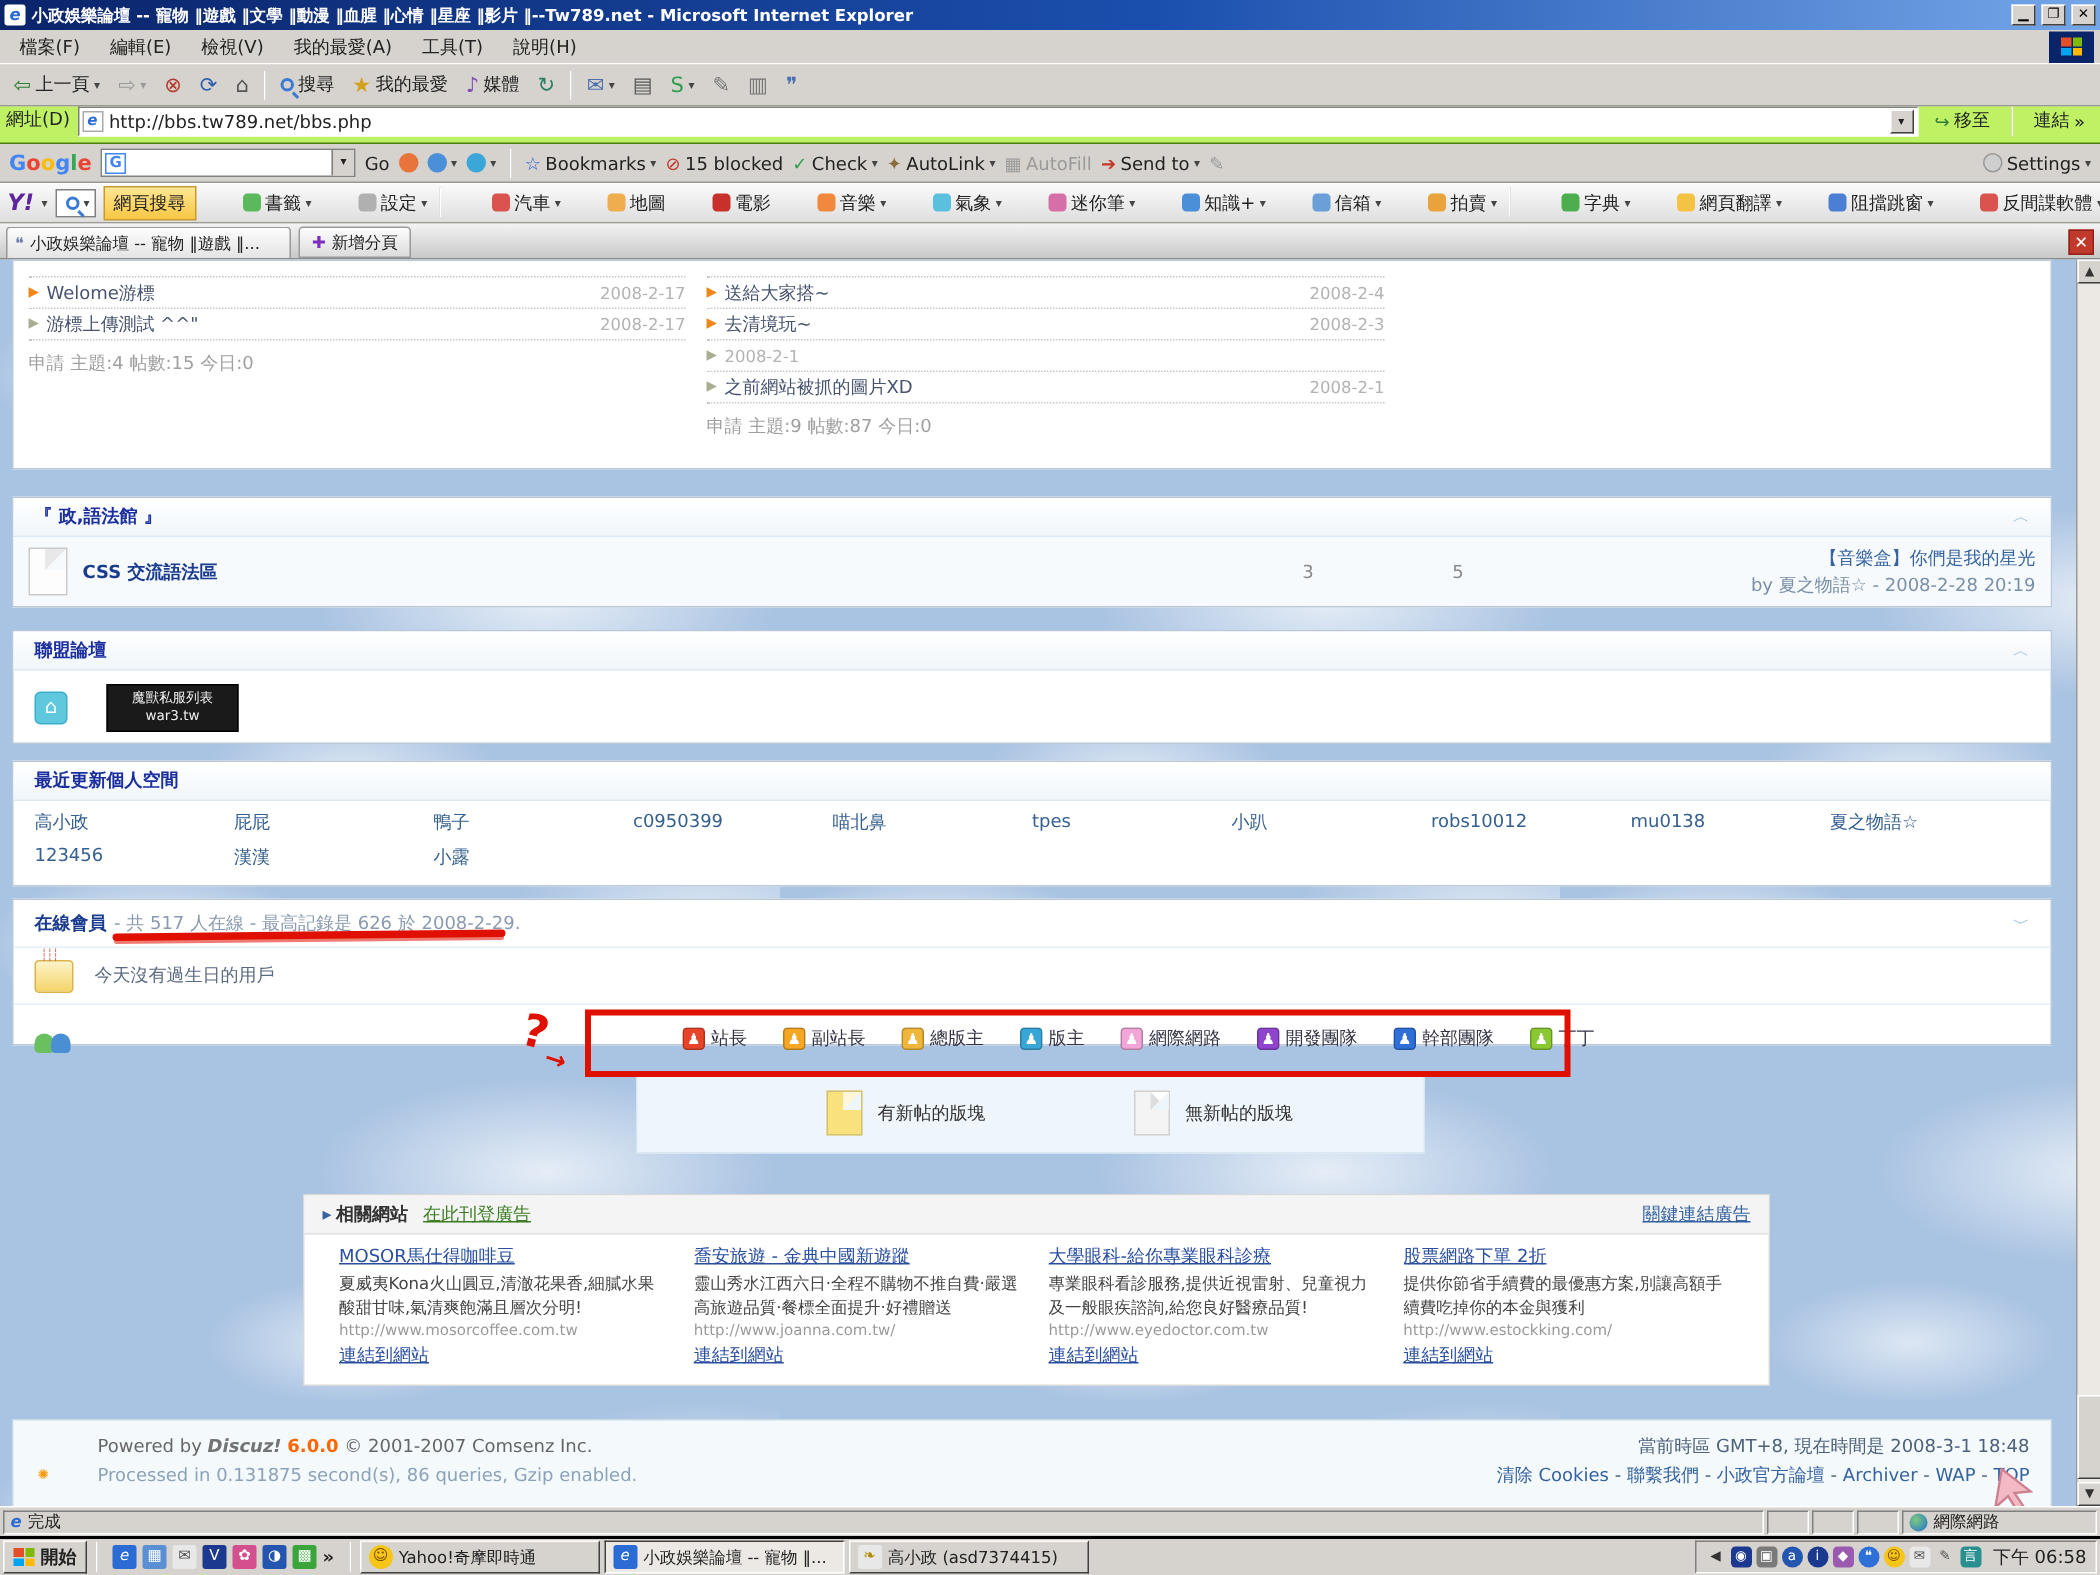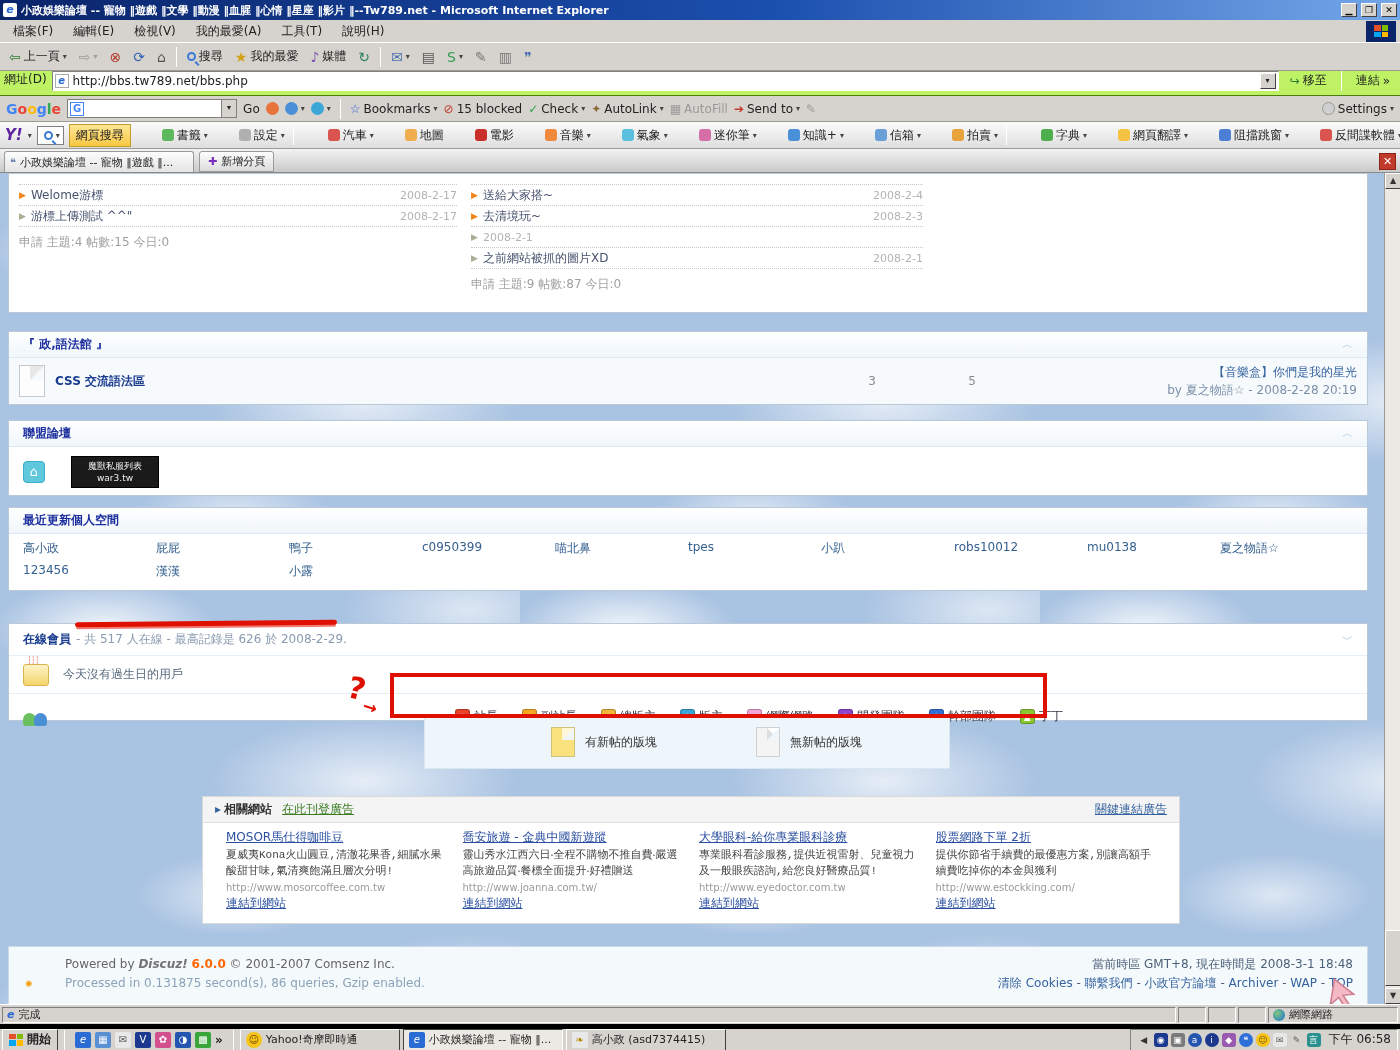--- a/index.html
+++ b/index.html
@@ -114,21 +114,21 @@
   .allyrow { display:flex; align-items:center; height:49px; padding:0 14px; gap:26px; }
   .home { width:22px; height:22px; background:#5fc8dc; border:1px solid #3aaecb; border-radius:4px; color:#fff;
           text-align:center; line-height:20px; font-size:13px; }
   .banner { width:88px; height:32px; background:#1a1a1a; color:#efefef; font-size:9px; text-align:center;
             line-height:1.4; padding-top:3px; border:1px solid #000; }
 
   .secbox3 { top:334px; height:84px; }
   .spacegrid { display:grid; grid-template-columns:repeat(10,1fr); padding:6px 14px 0; row-gap:6px; }
   .sname { color:#35608f; white-space:nowrap; overflow:hidden; }
 
-  .onlinebox { top:450px; height:98px; }
+  .onlinebox { top:426px; height:98px; }
   .olrow { display:flex; align-items:center; height:32px; padding:0 14px; border-bottom:1px solid #e4eef6; }
   .ollabel { font-weight:bold; color:#1a3c8f; margin-right:5px; }
   .olstats { color:#8a9ab0; }
   .olrow .chev { margin-left:auto; color:#9fc0dc; font-size:11px; }
   .bdayrow { display:flex; align-items:center; height:38px; padding:0 14px; gap:14px; border-bottom:1px solid #e4eef6; color:#5a6a80; }
   .cake { width:26px; height:22px; background:linear-gradient(#fdf3c8,#f4d46a); border:1px solid #d8b44a;
           border-radius:3px; position:relative; }
   .cake:before { content:"┆┆┆"; position:absolute; top:-9px; left:3px; font-size:8px; color:#e06a5a; letter-spacing:-1px; }
   .legendrow { display:flex; align-items:center; height:44px; padding:0 14px; gap:18px; }
   .duo { width:26px; height:20px; position:relative; }
@@ -150,21 +150,21 @@
 
   .adsbox { top:623px; left:202px; width:978px; height:128px; position:absolute; background:#fff; border:1px solid #d9d9d9; }
   .adshead { height:26px; background:#f4f4f4; border-bottom:1px solid #e0e0e0; display:flex; align-items:center;
              padding:0 12px; gap:10px; }
   .adshead .rel { color:#333; font-weight:bold; }
   .adshead .rel:before { content:"▸"; color:#35639f; margin-right:3px; }
   .adshead .pub { color:#3c7d24; text-decoration:underline; }
   .adshead .key { margin-left:auto; color:#35639f; text-decoration:underline; }
   .adgrid { display:grid; grid-template-columns:repeat(4,1fr); gap:0 16px; padding:6px 23px; }
   .ad .at { color:#2a4fa0; text-decoration:underline; margin-bottom:2px; white-space:nowrap; overflow:hidden; }
-  .ad .ad-desc { color:#444; font-size:11px; line-height:1.45; height:32px; overflow:hidden;font-family:Liberation Mono, monospace; }
+  .ad .ad-desc { color:#444; font-size:11px; line-height:1.45; height:32px; overflow:hidden; }
   .ad .au { color:#9a9a9a; font-size:10px; margin:2px 0; white-space:nowrap; overflow:hidden; }
   .ad .al { color:#2a4fa0; text-decoration:underline; }
 
   .footer { top:773px; height:59px; background:#f4f9fc; border:1px solid #c9d9e8; display:flex; padding:8px 14px; }
   .dzlogo { width:30px; height:34px; position:relative; margin-right:12px; }
   .dzlogo .ball { width:22px; height:26px; background:radial-gradient(circle at 35% 30%,#ffd27a,#f59a00);
                   border-radius:50% 50% 46% 46%; }
   .dzlogo .spark { position:absolute; left:2px; bottom:0; color:#f59a00; font-size:9px; }
   .fleft { line-height:1.6; }
   .fl1 { color:#666; } .fl1 b { color:#737373;font-style:italic; } .fl1 .ver { color:#f60; font-weight:bold; }
@@ -189,21 +189,21 @@
   .sthumb { position:absolute; left:0; width:16px; bottom:18px; height:56px; background:#d6d3ce; border:1px solid;
             border-color:#fff #404040 #404040 #fff; }
 
   
   .statusbar { height:20px; background:#d6d3ce; border-top:1px solid #fff; display:flex; align-items:center;
                padding:1px 2px; gap:2px; flex:0 0 auto; }
   .spane { height:16px; border:1px solid; border-color:#808080 #fff #fff #808080; display:flex; align-items:center;
            padding:0 4px; gap:4px; font-size:11px; }
   .spane.main { flex:1; }
   .globe { width:12px; height:12px; border-radius:50%; background:radial-gradient(circle at 35% 35%,#7ec97e,#1d6fd1); }
-  .taskbar { height:26px; background:#d6d3ce; border-top:5px solid #000000; display:flex; align-items:center;
+  .taskbar { height:26px; background:#d6d3ce; border-top:2px solid #000000; display:flex; align-items:center;
              padding:2px 2px; gap:3px; flex:0 0 auto; }
   .startbtn { height:22px; display:flex; align-items:center; gap:4px; padding:0 6px; background:#d6d3ce;
               border:1px solid; border-color:#fff #404040 #404040 #fff; font-weight:bold; }
   .ql { display:flex; align-items:center; gap:4px; padding:0 4px; }
   .qicon { width:16px; height:16px; border-radius:2px; font-size:10px; text-align:center; line-height:16px; color:#fff; }
   .taskbtn { height:22px; width:160px; display:flex; align-items:center; gap:4px; padding:0 5px; background:#d6d3ce;
              border:1px solid; border-color:#fff #404040 #404040 #fff; font-size:11px; white-space:nowrap; overflow:hidden; }
   .taskbtn.active { background:#ece9e4; border-color:#404040 #fff #fff #404040; }
   .tray { margin-left:auto; height:22px; border:1px solid; border-color:#808080 #fff #fff #808080; display:flex;
           align-items:center; gap:3px; padding:0 6px; }

